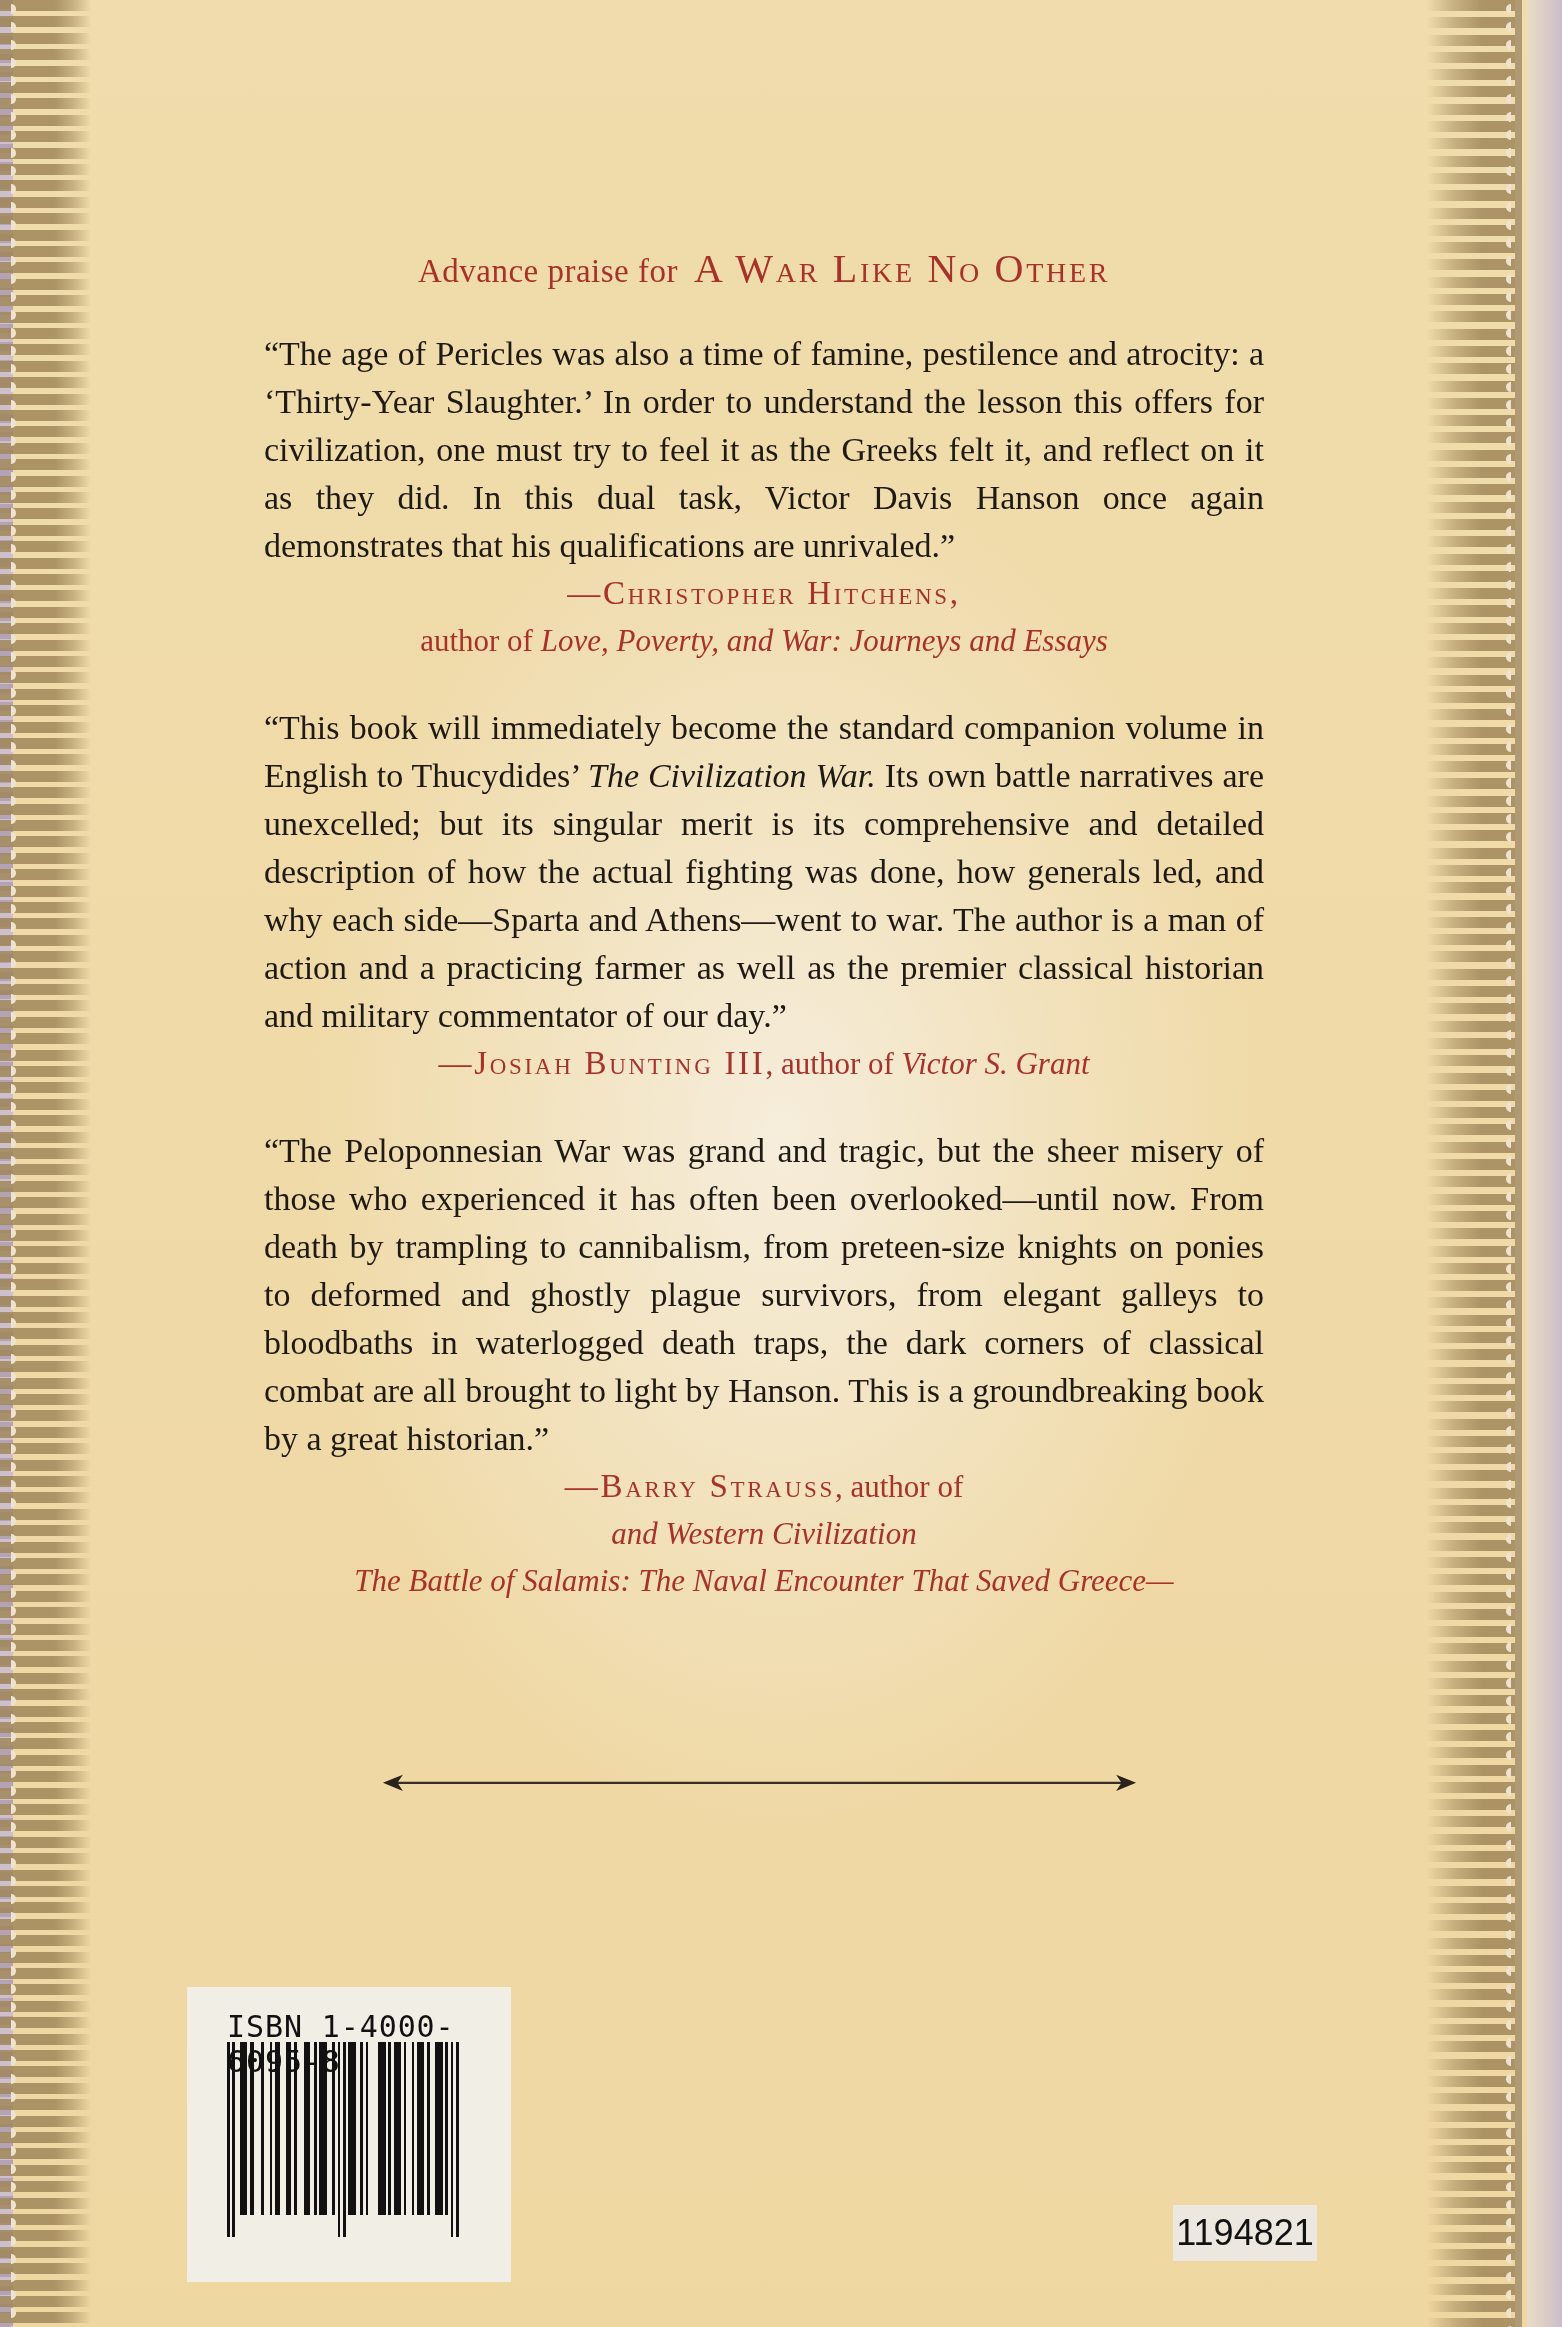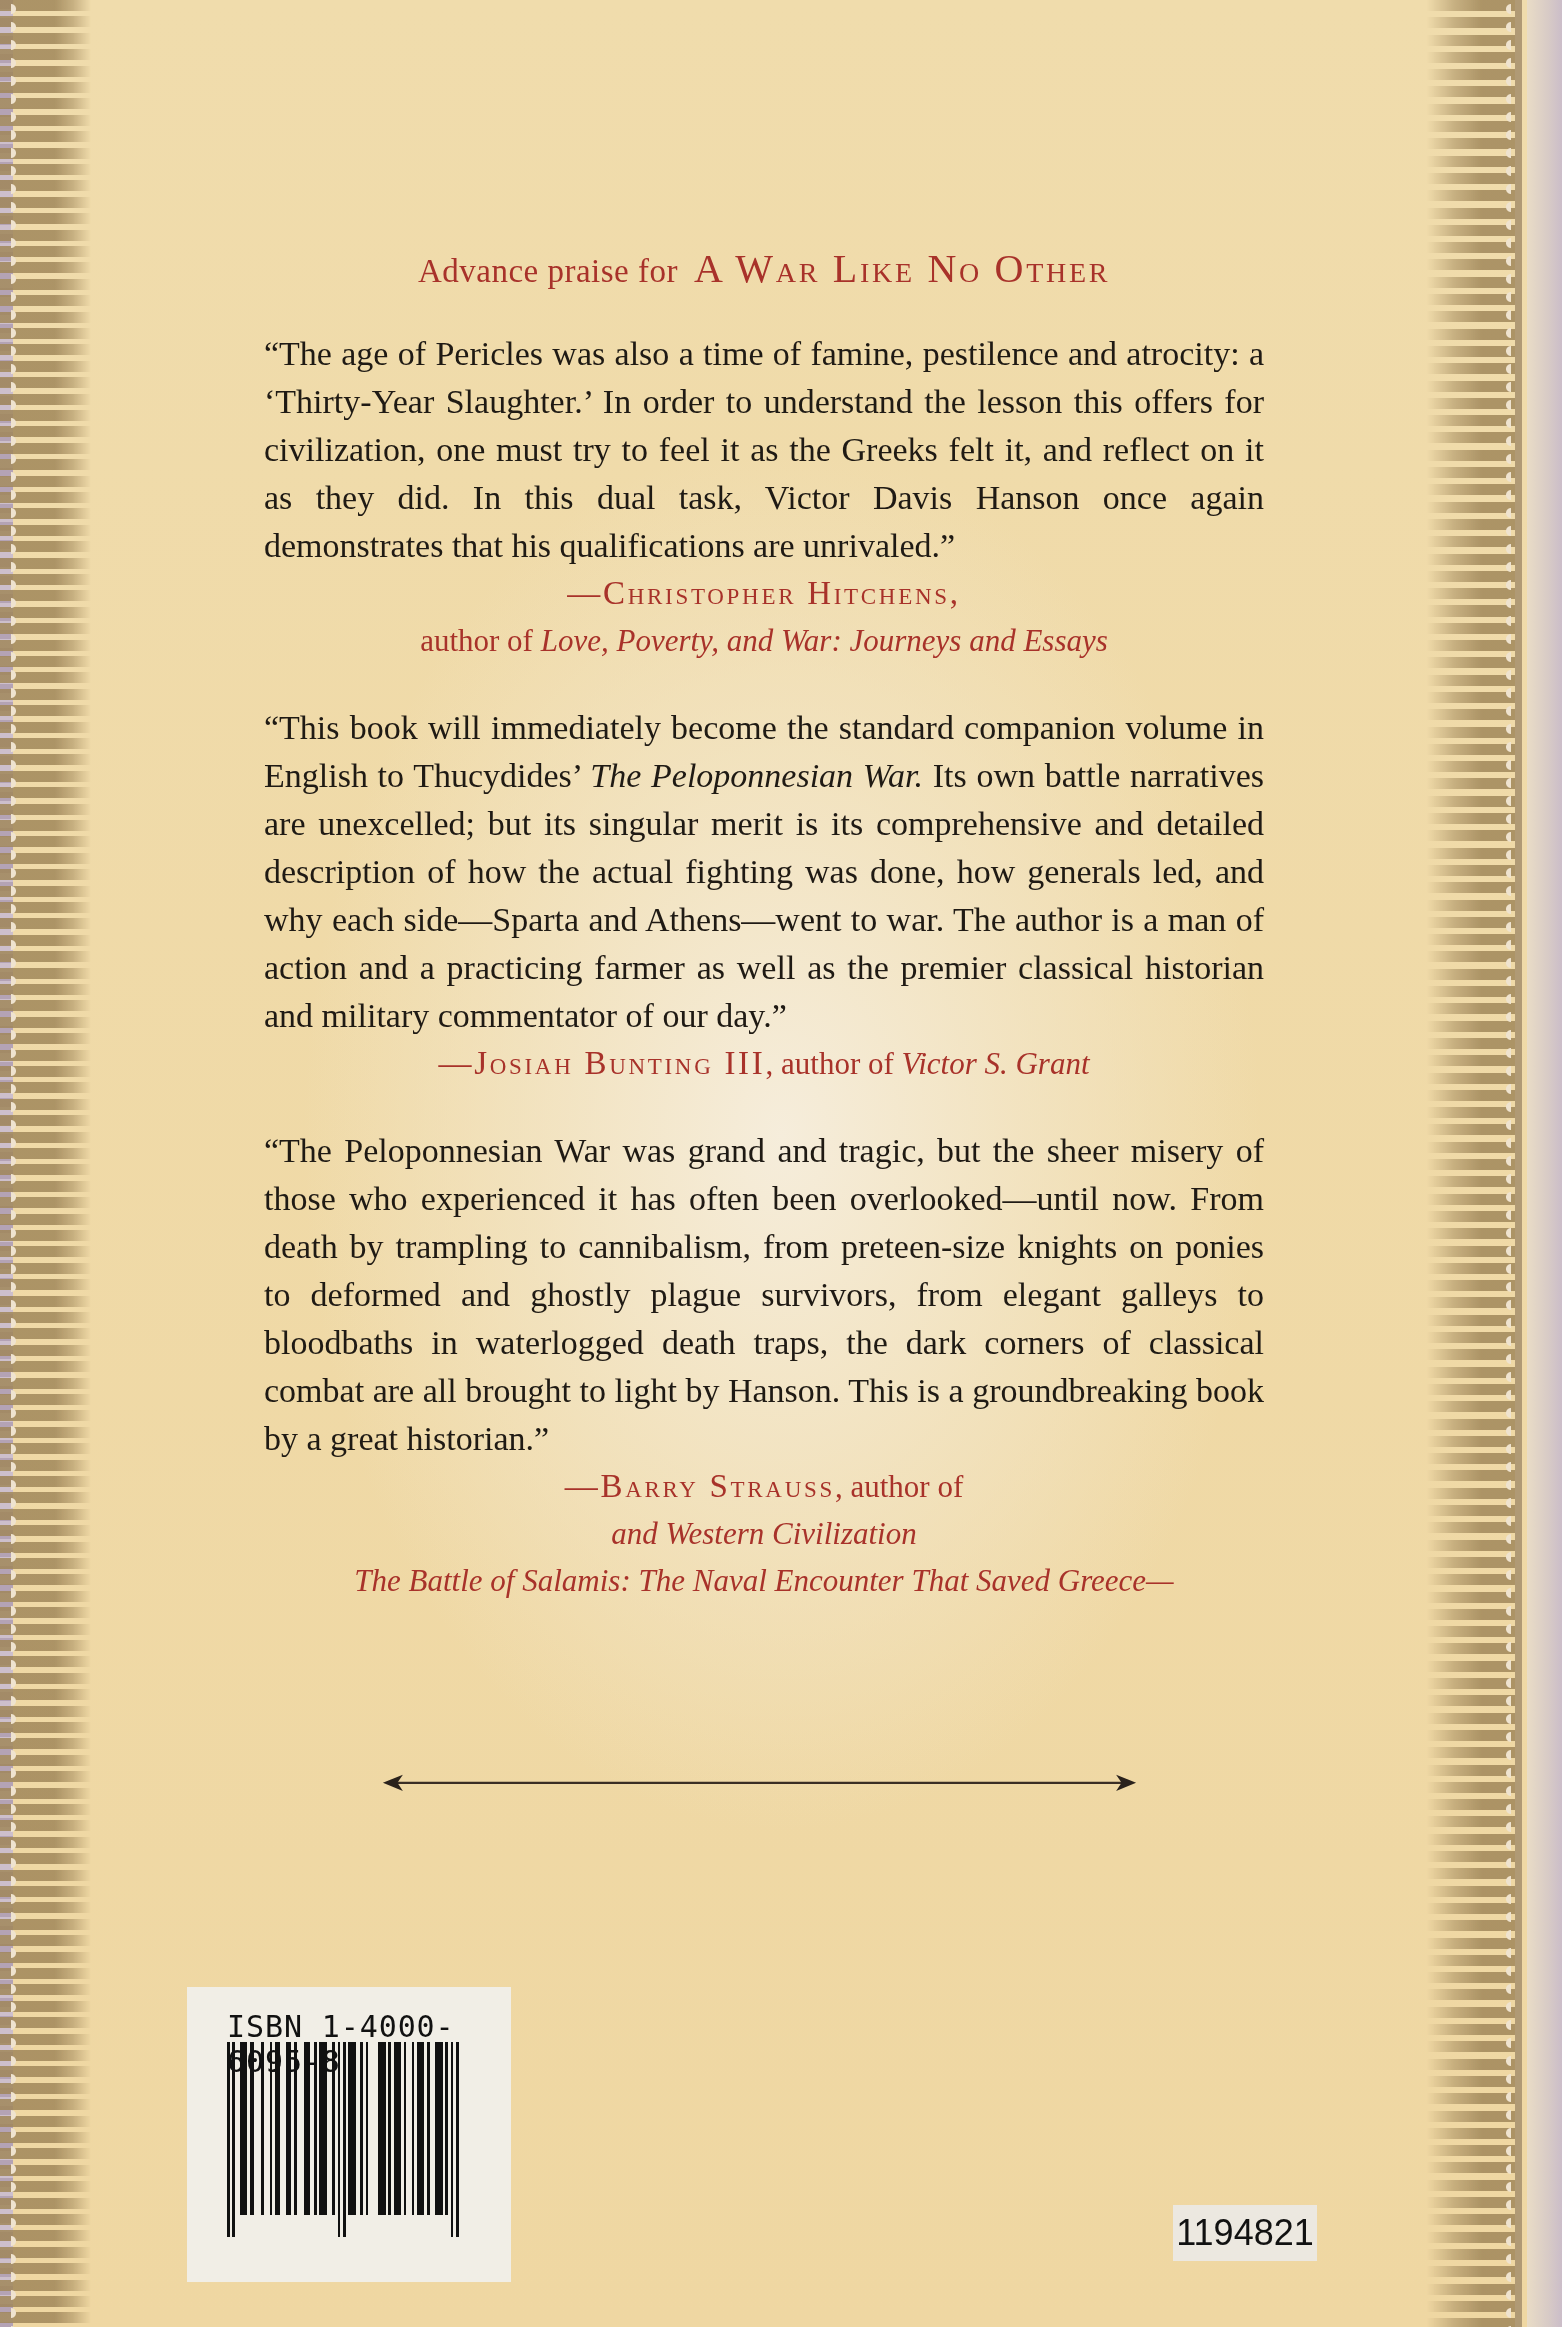--- a/index.html
+++ b/index.html
@@ -130,21 +130,21 @@
       </p>
       <p class="attrib">
         <span>author of</span>
         <span class="work">Love, Poverty, and War: Journeys and Essays</span>
       </p>
     </div>
 
     <div class="block">
       <p class="quote">
         <span>“This book will immediately become the standard companion volume in English to Thucydides’</span>
-        <i>The Peloponnesian War.</i>
+        <i>The Civilization War.</i>
         <span>Its own battle narratives are unexcelled; but its singular merit is its comprehensive and detailed description of how the actual fighting was done, how generals led, and why each side—Sparta and Athens—went to war. The author is a man of action and a practicing farmer as well as the premier classical historian and military commentator of our day.”</span>
       </p>
       <p class="attrib">
         <span class="name">—Josiah Bunting III</span><span>, author of</span>
         <span class="work">Victor S. Grant</span>
       </p>
     </div>
 
     <div class="block">
       <p class="quote">“The Peloponnesian War was grand and tragic, but the sheer misery of those who experienced it has often been overlooked—until now. From death by trampling to cannibalism, from preteen-size knights on ponies to deformed and ghostly plague survivors, from elegant galleys to bloodbaths in waterlogged death traps, the dark corners of classical combat are all brought to light by Hanson. This is a groundbreaking book by a great historian.”</p>

